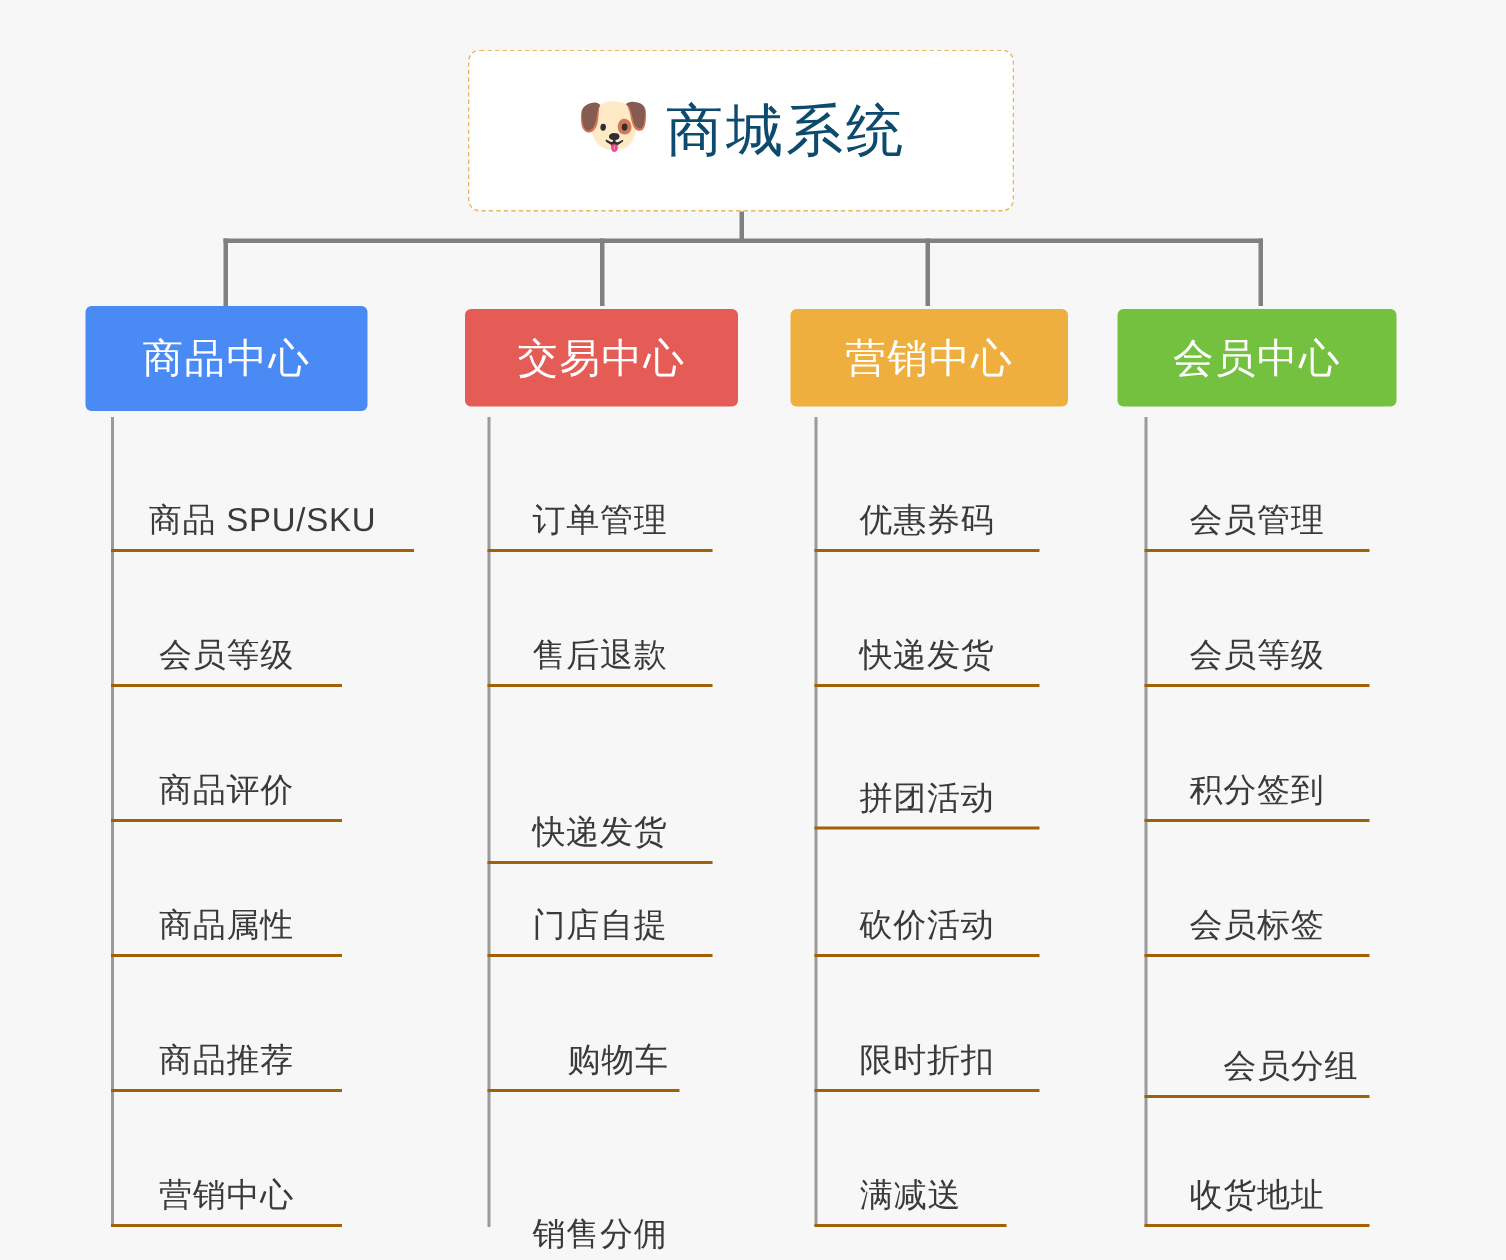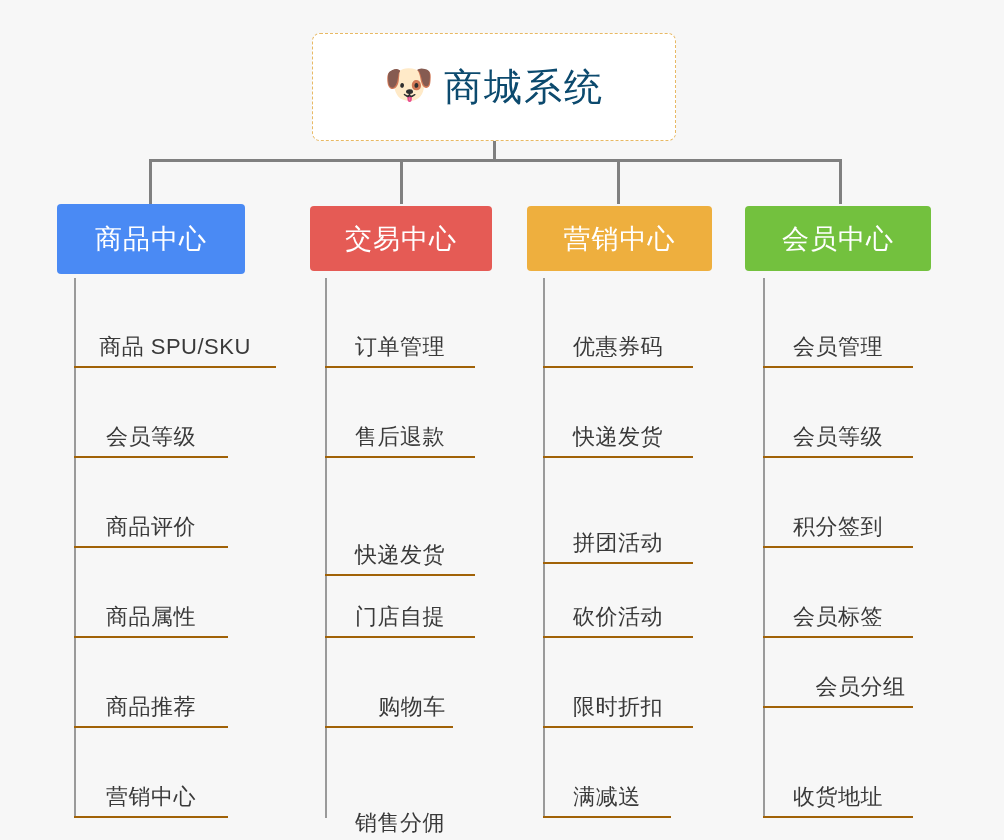--- a/index.html
+++ b/index.html
@@ -176,21 +176,21 @@
   </div>
 
   <div class="leaf-column" style="left:543px;">
     <div class="leaf-spine" style="height:540px;"></div>
     <div class="leaf-item" style="top:0px;   width:150px;">
       <span class="leaf-label">优惠券码</span>
     </div>
     <div class="leaf-item" style="top:90px;  width:150px;">
       <span class="leaf-label">快递发货</span>
     </div>
-    <div class="leaf-item" style="top:196px; width:150px;">
+    <div class="leaf-item" style="top:185px; width:150px;">
       <span class="leaf-label">拼团活动</span>
     </div>
     <div class="leaf-item" style="top:270px; width:150px;">
       <span class="leaf-label">砍价活动</span>
     </div>
     <div class="leaf-item" style="top:360px; width:150px;">
       <span class="leaf-label">限时折扣</span>
     </div>
     <div class="leaf-item" style="top:450px; width:128px;">
       <span class="leaf-label">满减送</span>
@@ -204,21 +204,21 @@
     </div>
     <div class="leaf-item" style="top:90px;  width:150px;">
       <span class="leaf-label">会员等级</span>
     </div>
     <div class="leaf-item" style="top:180px; width:150px;">
       <span class="leaf-label">积分签到</span>
     </div>
     <div class="leaf-item" style="top:270px; width:150px;">
       <span class="leaf-label">会员标签</span>
     </div>
-    <div class="leaf-item" style="top:340px; width:150px;padding-left:45px;">
+    <div class="leaf-item" style="top:364px; width:150px;padding-left:45px;">
       <span class="leaf-label">会员分组</span>
     </div>
     <div class="leaf-item" style="top:450px; width:150px;">
       <span class="leaf-label">收货地址</span>
     </div>
   </div>
 
 </div>
 
 </body></html>

